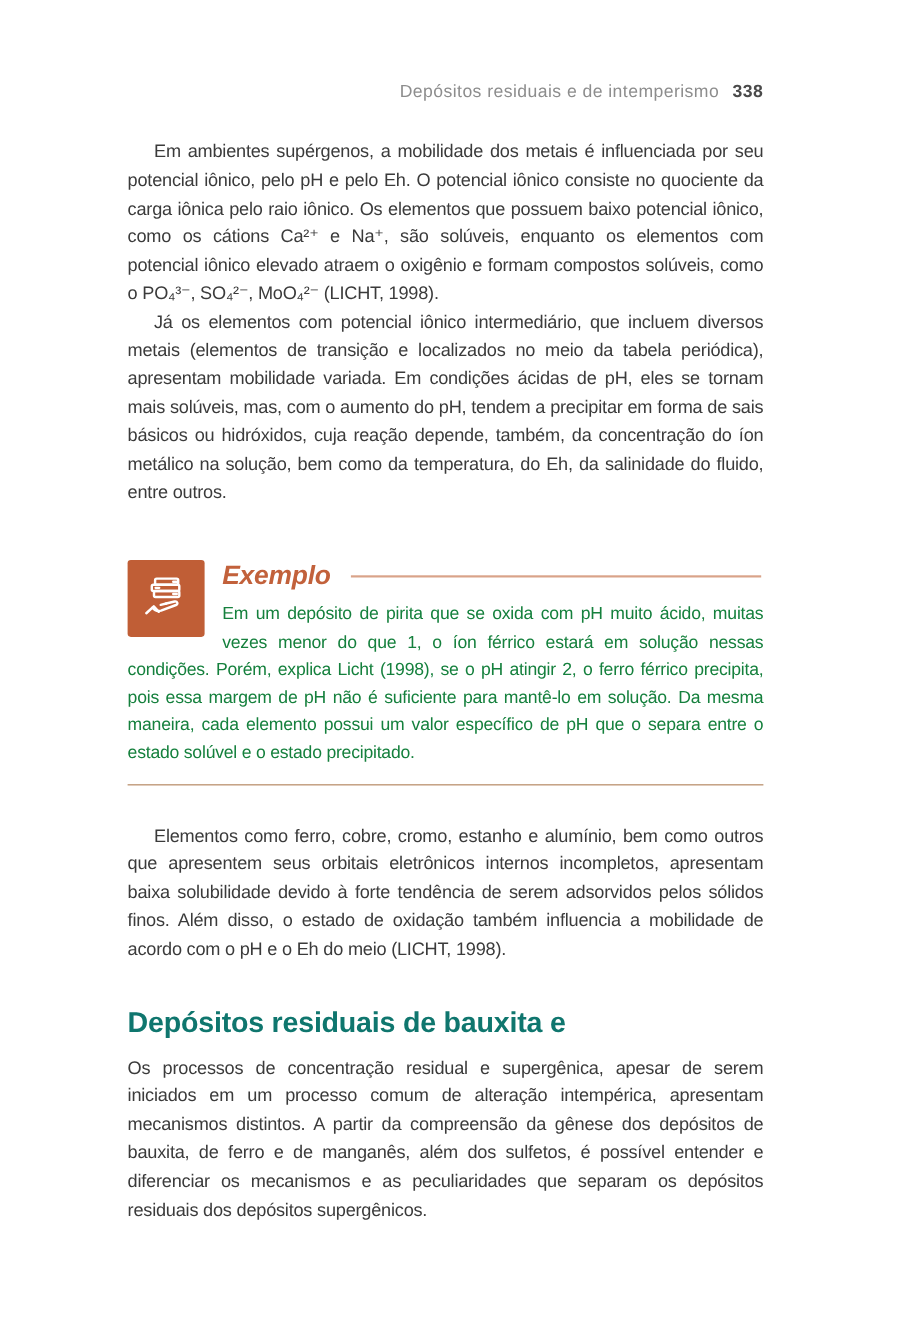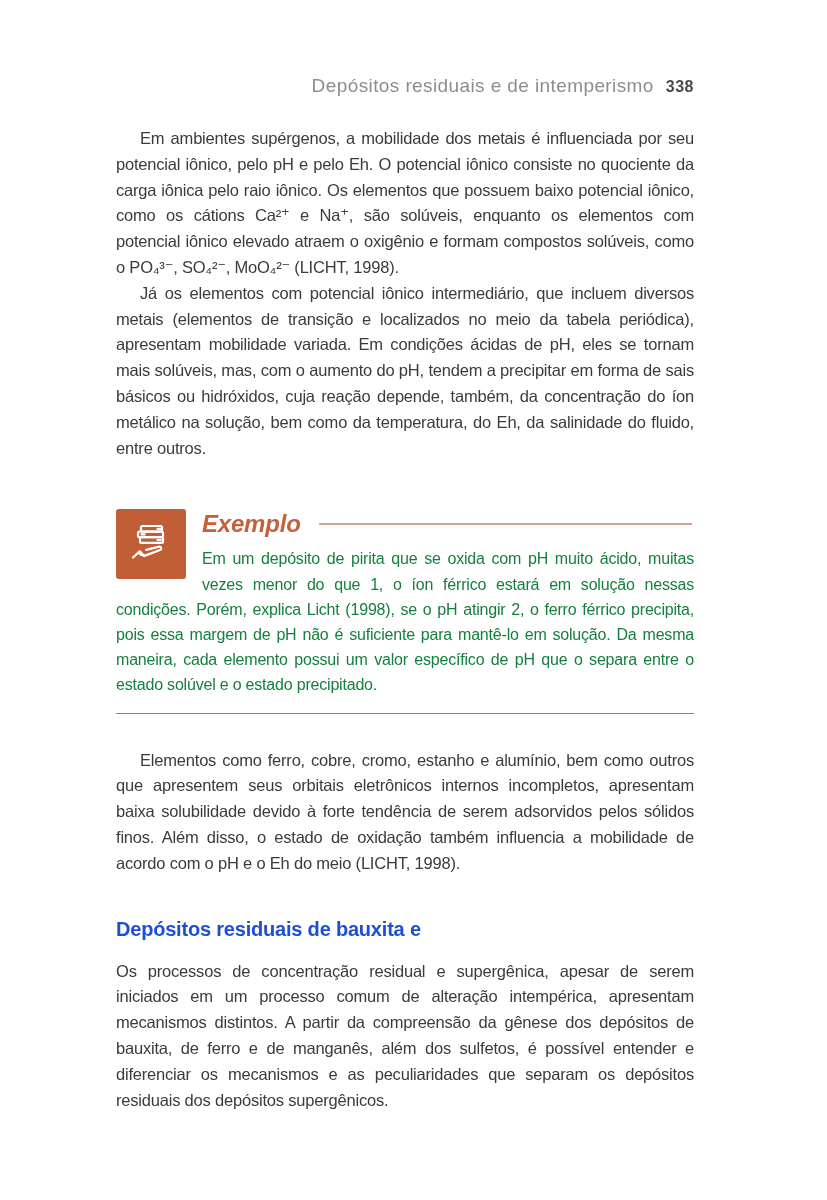--- a/index.html
+++ b/index.html
@@ -14,21 +14,21 @@
   
   .runhead {
     position: absolute;
     top: 75px;
     left: 116px;
     width: 578px;
     text-align: right;
     white-space: nowrap;
   }
   .runhead-title {
-    font-size: 19px;
+    font-size: 16px;
     color: #8d8d8d;
     letter-spacing: 0.4px;
   }
   .runhead-pagenum {
     font-size: 16px;
     font-weight: bold;
     color: #4a4a4a;
     margin-left: 12px;
     letter-spacing: 0.5px;
   }
@@ -94,24 +94,24 @@
   .example-divider {
     clear: both;
     height: 1px;
     background: #ae7e55;
     margin-top: 15px;
   }
 
   
   h2.section-heading {
     margin: 36px 0 13px 0;
-    font-size: 20px;
+    font-size: 26px;
     line-height: 33px;
     font-weight: bold;
-    color: #1d4ed8;
+    color: #0f766e;
     letter-spacing: -0.2px;
   }
 </style>
 </head>
 <body>
 
 <div class="page">
 
   <header class="runhead">
     <span class="runhead-title">Depósitos residuais e de intemperismo</span><span class="runhead-pagenum">338</span>

